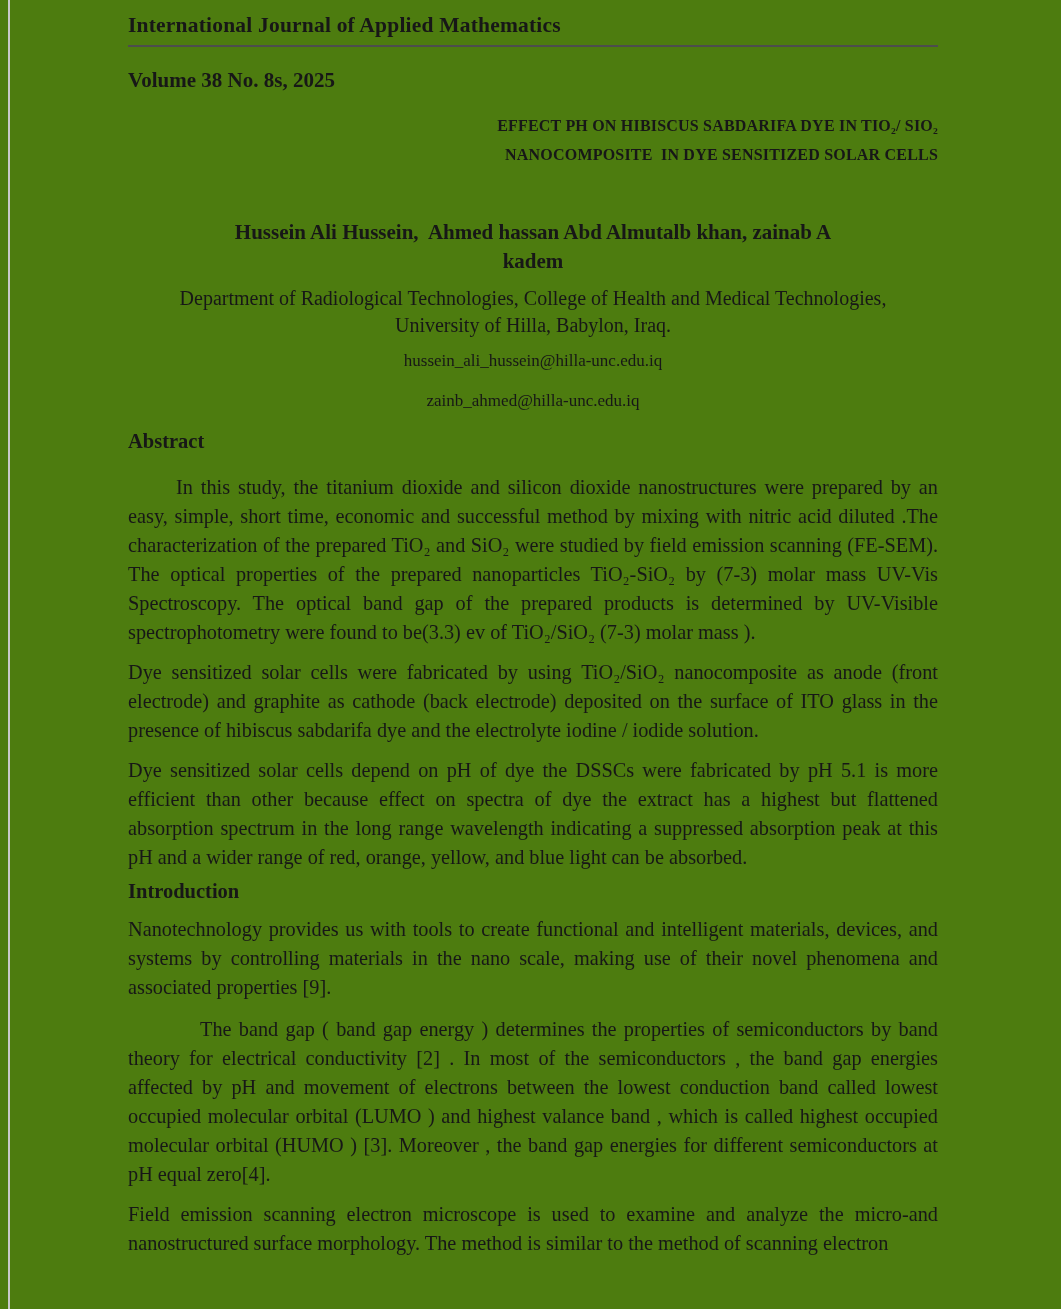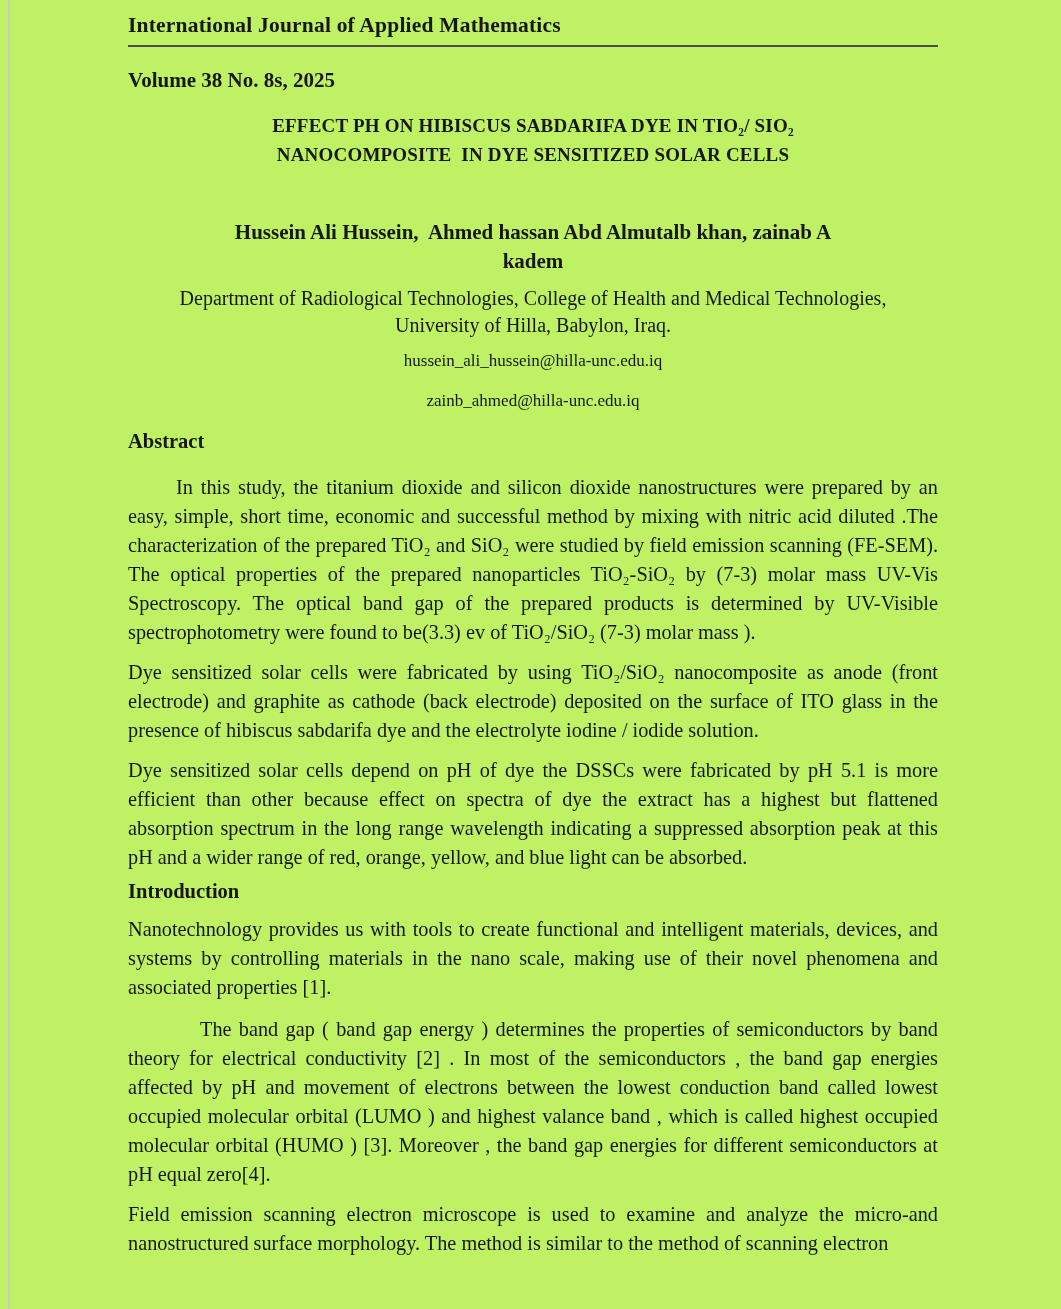--- a/index.html
+++ b/index.html
@@ -4,21 +4,21 @@
 <style>
   html, body {
     margin: 0;
     padding: 0;
     background: #ffffff;
   }
   .page {
     position: relative;
     width: 1061px;
     height: 1309px;
-    background: #bef264;
+    background: #4d7c0f;
     overflow: hidden;
     font-family: "Liberation Serif", "DejaVu Serif", serif;
     color: #171717;
   }
   .scan-line {
     position: absolute;
     left: 8px;
     top: 0;
     width: 2px;
     height: 100%;
@@ -43,22 +43,22 @@
     line-height: 26px;
     font-weight: bold;
   }
   .issn-line {
     margin-top: 22px;
     font-size: 20.5px;
     line-height: 26px;
   }
   .paper-title {
     margin: 18px 0 0 0;
-    text-align: center;
-    font-size: 19px;
+    text-align: right;
+    font-size: 16px;
     line-height: 29px;
     font-weight: bold;
     letter-spacing: 0.2px;
   }
   .authors {
     margin: 49px 0 0 0;
     text-align: center;
     font-size: 21px;
     line-height: 29px;
     font-weight: bold;
@@ -130,18 +130,18 @@
     <div class="email">zainb_ahmed@hilla-unc.edu.iq</div>
 
     <h2 class="section-heading">Abstract</h2>
 
     <p class="body mt-lg indent-1">In this study, the titanium dioxide and silicon dioxide nanostructures were prepared by an easy, simple, short time, economic and successful method by mixing with nitric acid diluted .The characterization of the prepared TiO₂ and SiO₂ were studied by field emission scanning (FE-SEM). The optical properties of the prepared nanoparticles TiO₂-SiO₂ by (7-3) molar mass UV-Vis Spectroscopy. The optical band gap of the prepared products is determined by UV-Visible spectrophotometry were found to be(3.3) ev of TiO₂/SiO₂ (7-3) molar mass ).</p>
     <p class="body">Dye sensitized solar cells were fabricated by using TiO₂/SiO₂ nanocomposite as anode (front electrode) and graphite as cathode (back electrode) deposited on the surface of ITO glass in the presence of hibiscus sabdarifa dye and the electrolyte iodine / iodide solution.</p>
     <p class="body">Dye sensitized solar cells depend on pH of dye the DSSCs were fabricated by pH 5.1 is more efficient than other because effect on spectra of dye the extract has a highest but flattened absorption spectrum in the long range wavelength indicating a suppressed absorption peak at this pH and a wider range of red, orange, yellow, and blue light can be absorbed.</p>
 
     <h2 class="section-heading mt-sm">Introduction</h2>
 
-    <p class="body">Nanotechnology provides us with tools to create functional and intelligent materials, devices, and systems by controlling materials in the nano scale, making use of their novel phenomena and associated properties [1].</p>
+    <p class="body">Nanotechnology provides us with tools to create functional and intelligent materials, devices, and systems by controlling materials in the nano scale, making use of their novel phenomena and associated properties [9].</p>
     <p class="body mt-md indent-2">The band gap ( band gap energy ) determines the properties of semiconductors by band theory for electrical conductivity [2] . In most of the semiconductors , the band gap energies affected by pH and movement of electrons between the lowest conduction band called lowest occupied molecular orbital (LUMO ) and highest valance band , which is called highest occupied molecular orbital (HUMO ) [3]. Moreover , the band gap energies for different semiconductors at pH equal zero[4].</p>
     <p class="body">Field emission scanning electron microscope is used to examine and analyze the micro-and nanostructured surface morphology. The method is similar to the method of scanning electron</p>
 
   </div>
 </div>
 
 </body></html>

